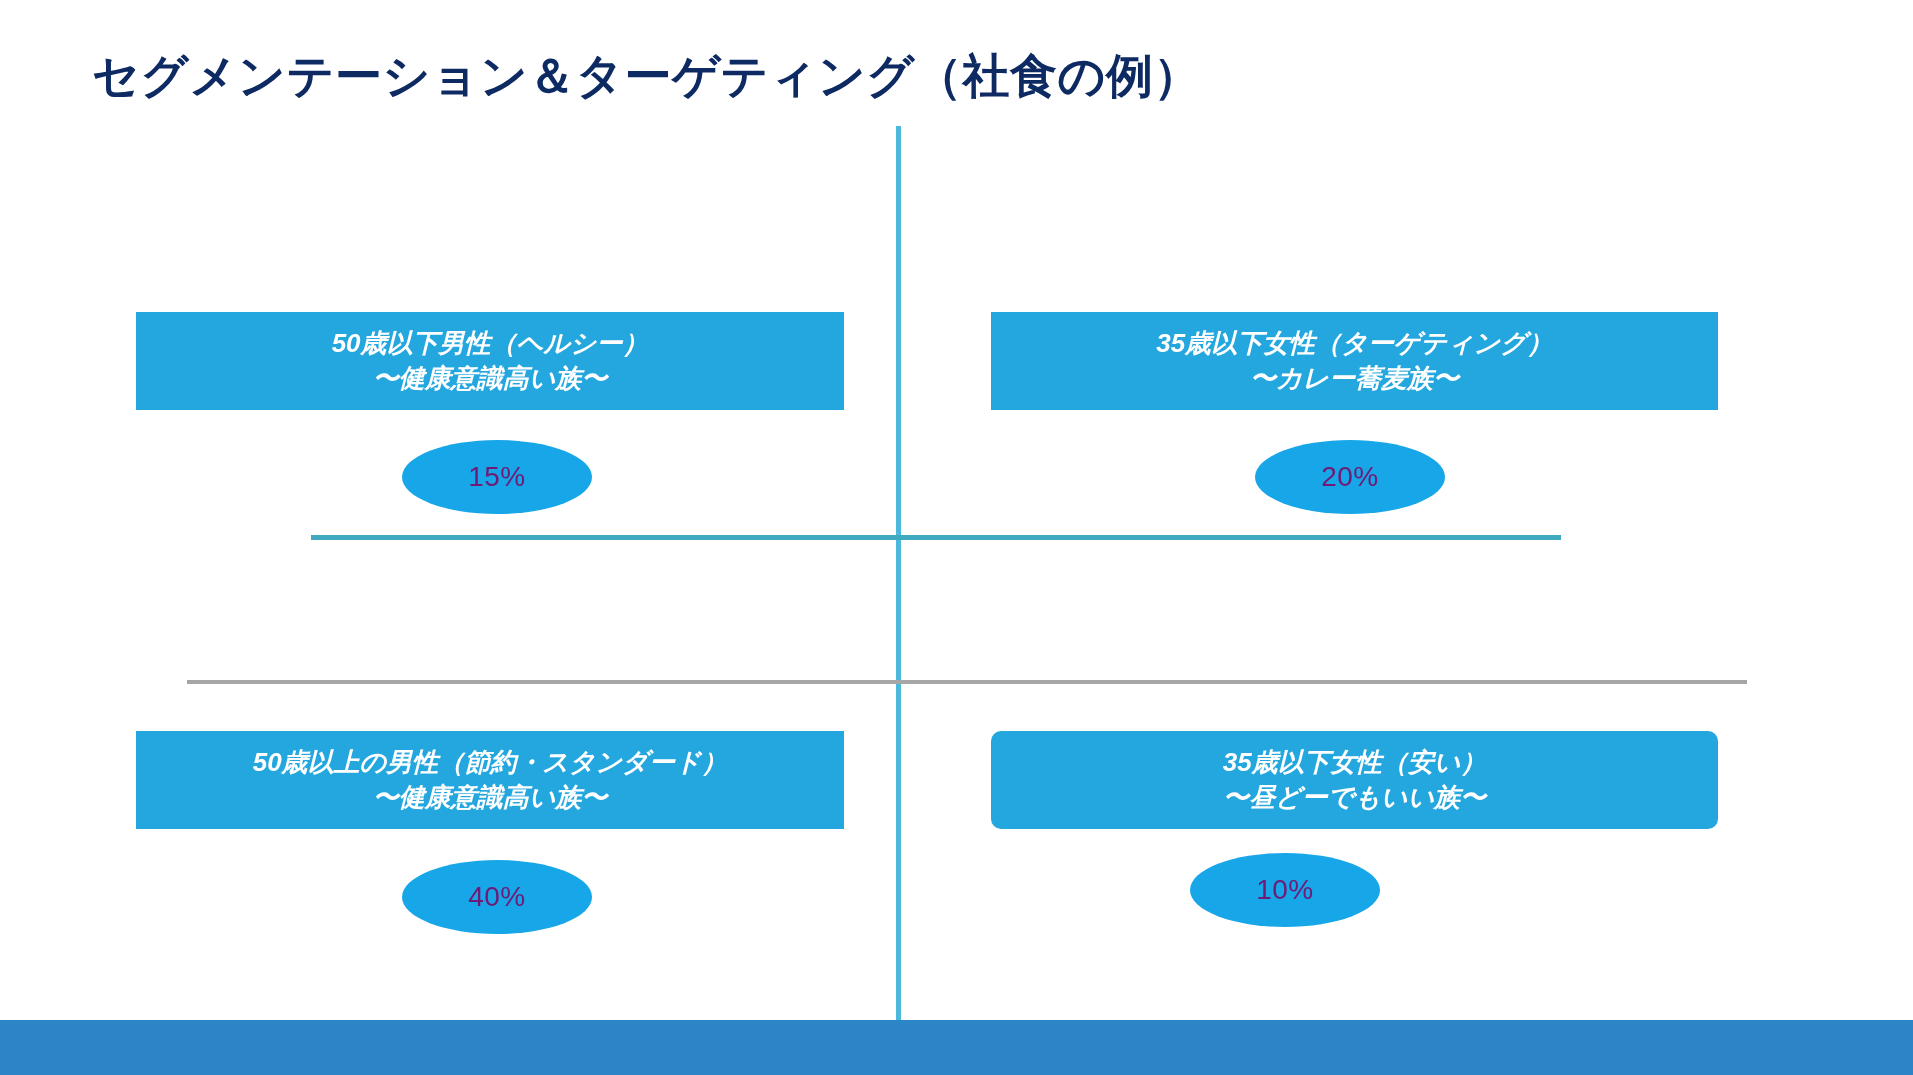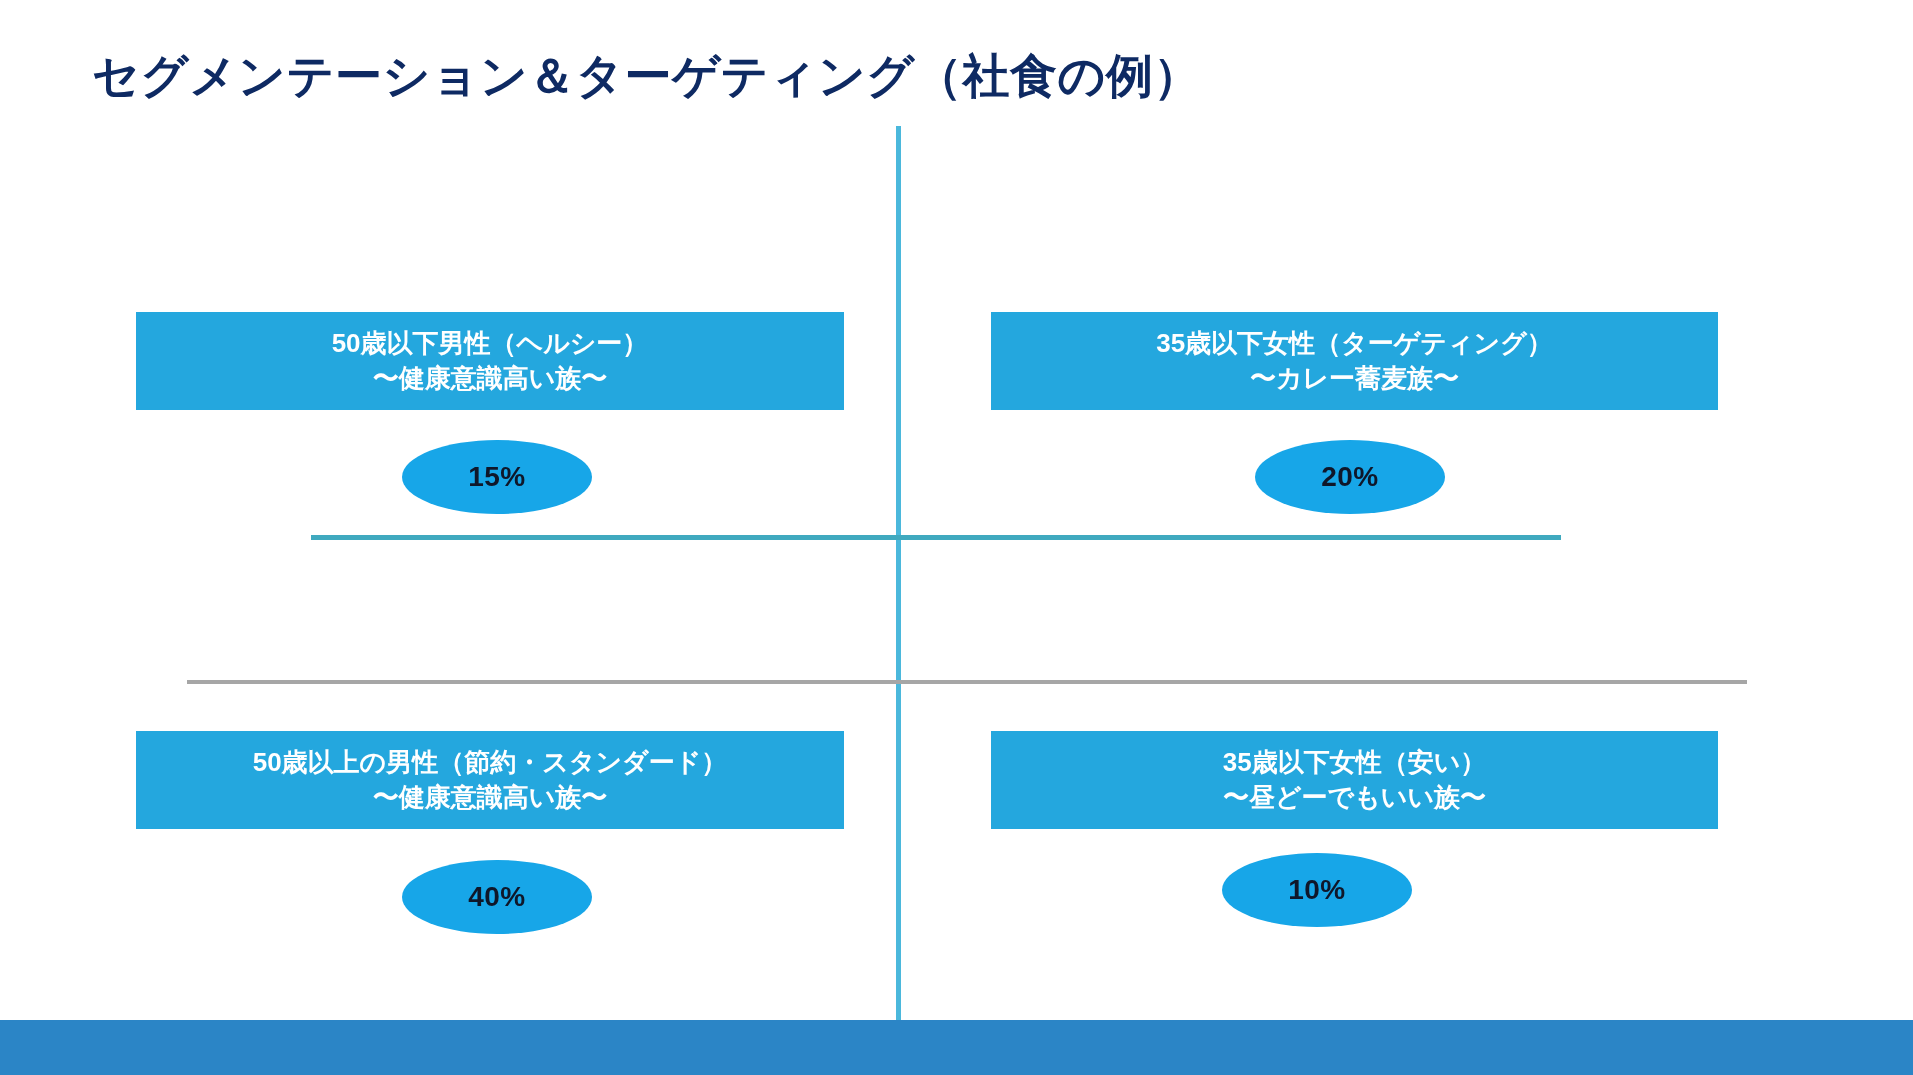--- a/index.html
+++ b/index.html
@@ -67,49 +67,50 @@
     display: flex;
     flex-direction: column;
     align-items: center;
     justify-content: center;
     text-align: center;
     font-weight: bold;
     font-size: 26px;
     line-height: 1.35;
     box-sizing: border-box;
     padding: 4px 6px;
+    font-style: italic;
   }
   .seg-box .line1,
   .seg-box .line2 {
     display: block;
     white-space: nowrap;
   }
 
   .box-tl { left: 136px;  top: 312px; width: 708px; height: 98px; }
   .box-tr { left: 991px;  top: 312px; width: 727px; height: 98px; }
   .box-bl { left: 136px;  top: 731px; width: 708px; height: 98px; }
-  .box-br { left: 991px;  top: 731px; width: 727px; height: 98px; }
+  .box-br { left: 991px;  top: 731px; width: 727px; height: 98px; border-radius: 10px; }
 
   
   .pct-ellipse {
     position: absolute;
     background: #17A6E8;
     border-radius: 50%;
-    color: #0f172a;
+    color: #701a75;
     display: flex;
     align-items: center;
     justify-content: center;
-    font-weight: bold;
+    font-weight: normal;
     font-size: 28px;
     letter-spacing: 0.5px;
   }
   .pct-tl { left: 402px;  top: 440px; width: 190px; height: 74px; }
   .pct-tr { left: 1255px; top: 440px; width: 190px; height: 74px; }
   .pct-bl { left: 402px;  top: 860px; width: 190px; height: 74px; }
-  .pct-br { left: 1222px; top: 853px; width: 190px; height: 74px; }
+  .pct-br { left: 1190px; top: 853px; width: 190px; height: 74px; }
 
   
   #footer-bar {
     position: absolute;
     left: 0;
     bottom: 0;
     width: 1913px;
     height: 55px;
     background: #2B85C6;
   }

